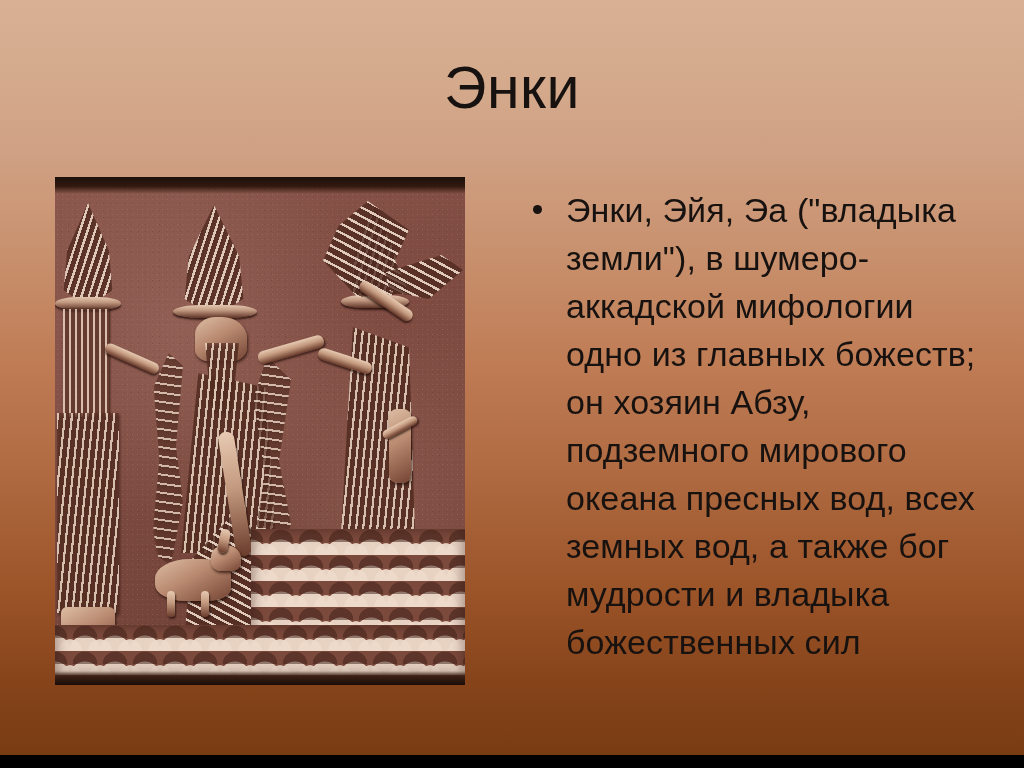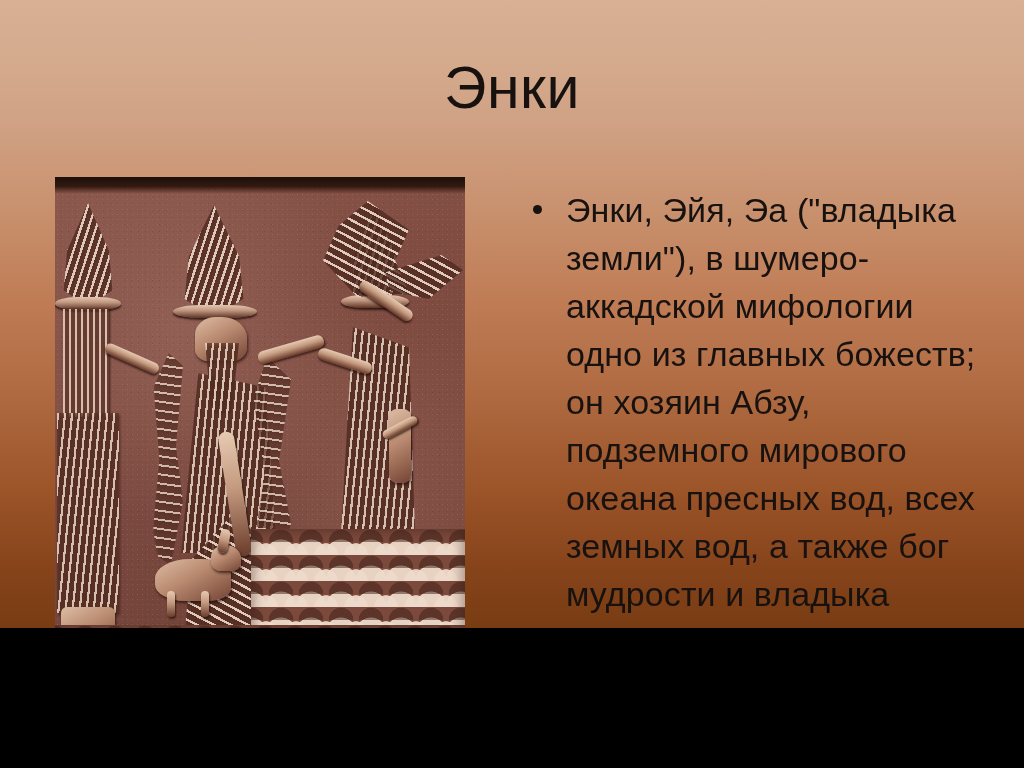--- a/index.html
+++ b/index.html
@@ -8,21 +8,21 @@
     padding: 0;
     background: #000;
   }
   body {
     font-family: "Liberation Sans", sans-serif;
   }
 
   .slide {
     position: relative;
     width: 1024px;
-    height: 628px;
+    height: 755px;
     overflow: hidden;
     background: linear-gradient(
       to bottom,
       #d9b094 0%,
       #d5ab8e 9%,
       #d0a184 20%,
       #c8906d 34%,
       #bf7c55 48%,
       #b06b42 62%,
       #9c5429 78%,

